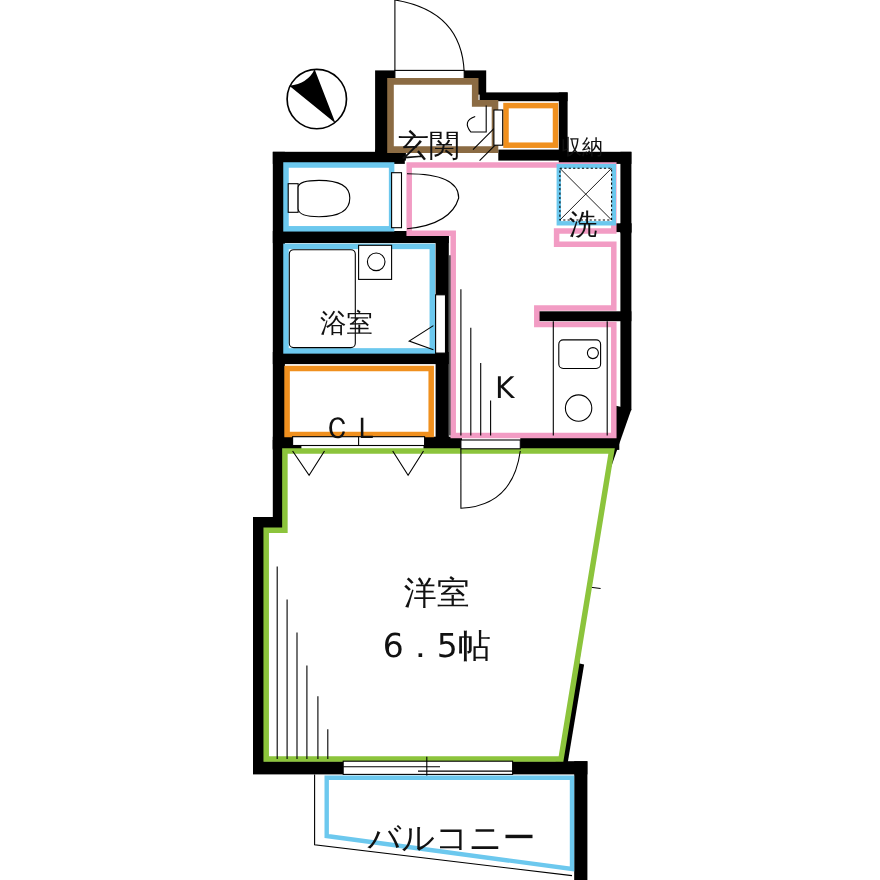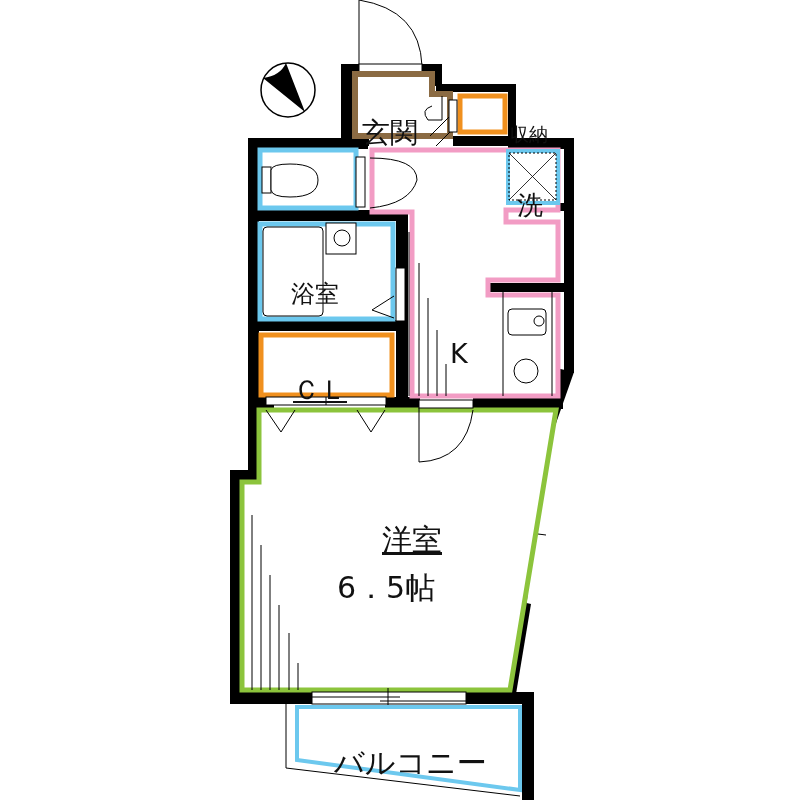--- a/index.html
+++ b/index.html
@@ -146,16 +146,16 @@
 
   <path d="M297 707 L520 707 L520 790 L297 760 Z" fill="#fff" stroke="#6cc8ee" stroke-width="4"></path>
   <path d="M286 704 L286 768 L520 796" fill="none" stroke="#000" stroke-width="1"></path>
 </svg>
 
 <div class="lbl" style="left:362px;top:99px;font-size:28px;">玄関</div>
 <div class="lbl" style="left:462px;top:105px;font-size:19px;padding-left:48px;">収納</div>
 <div class="lbl" style="left:517px;top:172px;font-size:26px;">洗</div>
 <div class="lbl" style="left:291px;top:262px;font-size:24px;">浴室</div>
 <div class="lbl" style="left:450px;top:320px;font-size:27px;">K</div>
-<div class="lbl" style="left:293px;top:356px;font-size:27px;text-decoration:underline;">ＣＬ</div>
-<div class="lbl" style="left:382px;top:505px;font-size:30px;text-decoration:underline;">洋室</div>
-<div class="lbl" style="left:337px;top:553px;font-size:30px;">6．5帖</div>
+<div class="lbl" style="left:293px;top:356px;font-size:27px;">ＣＬ</div>
+<div class="lbl" style="left:367px;top:505px;font-size:30px;">洋室</div>
+<div class="lbl" style="left:348px;top:553px;font-size:30px;">6．5帖</div>
 <div class="lbl" style="left:334px;top:728px;font-size:30px;text-align:center;">バルコニー</div>
 
 </body></html>

